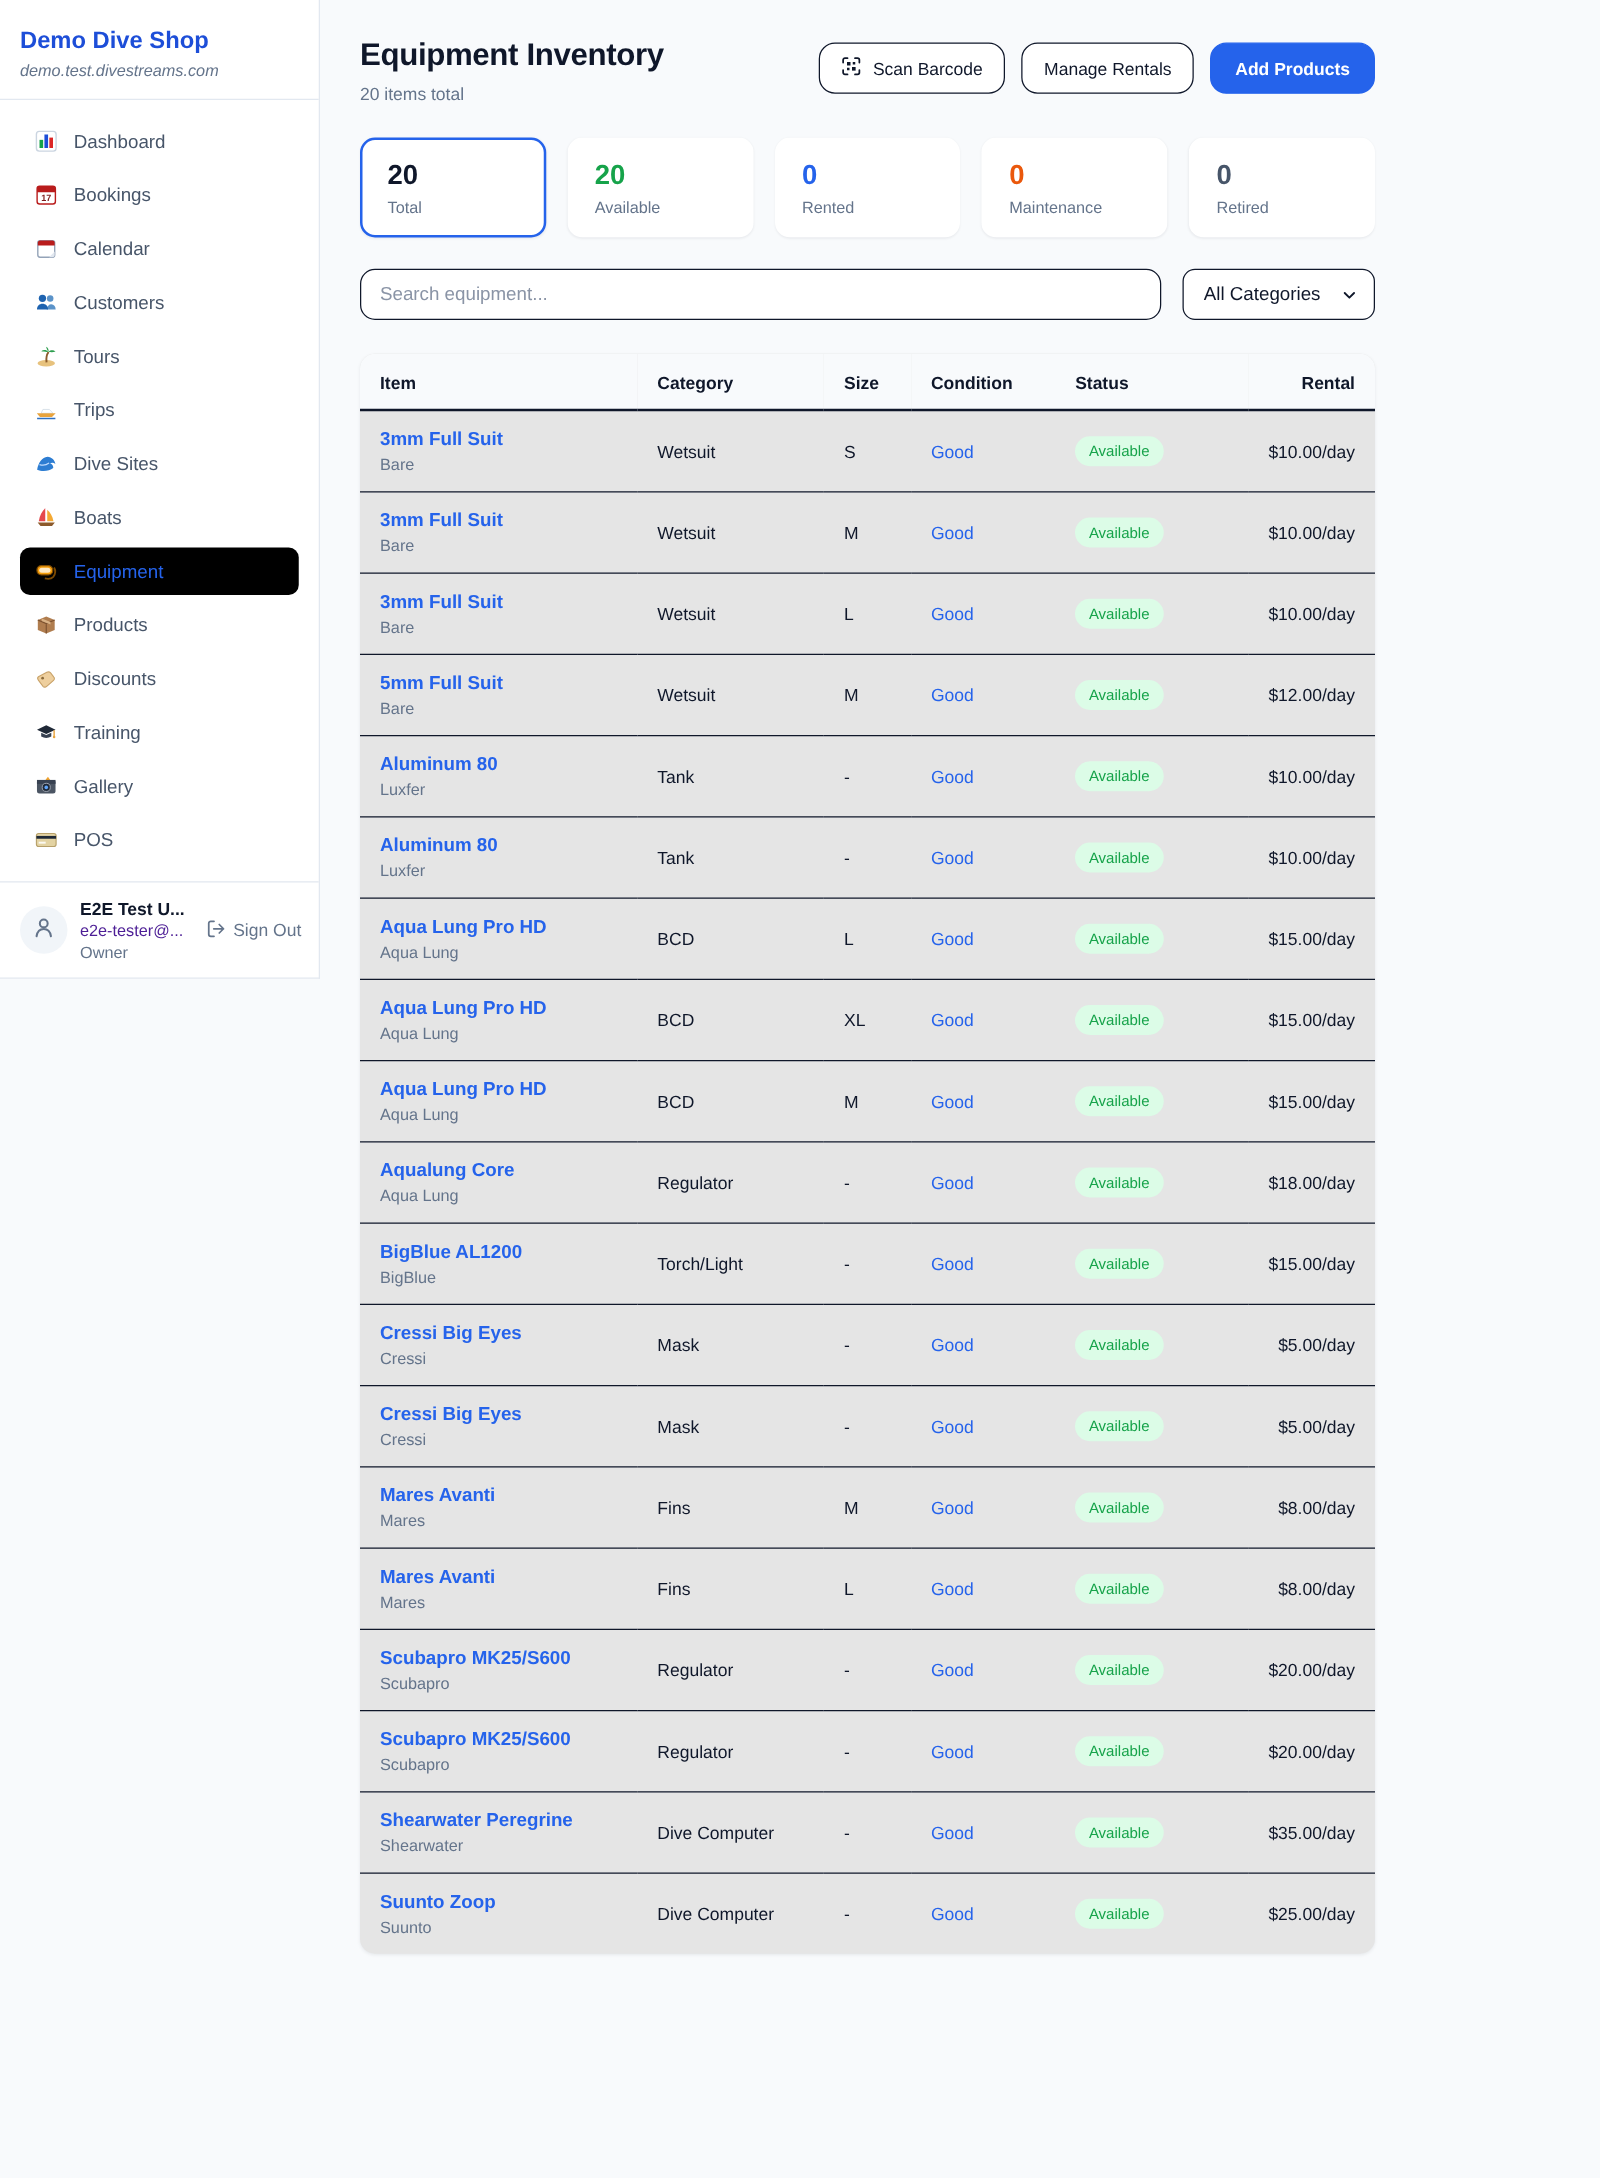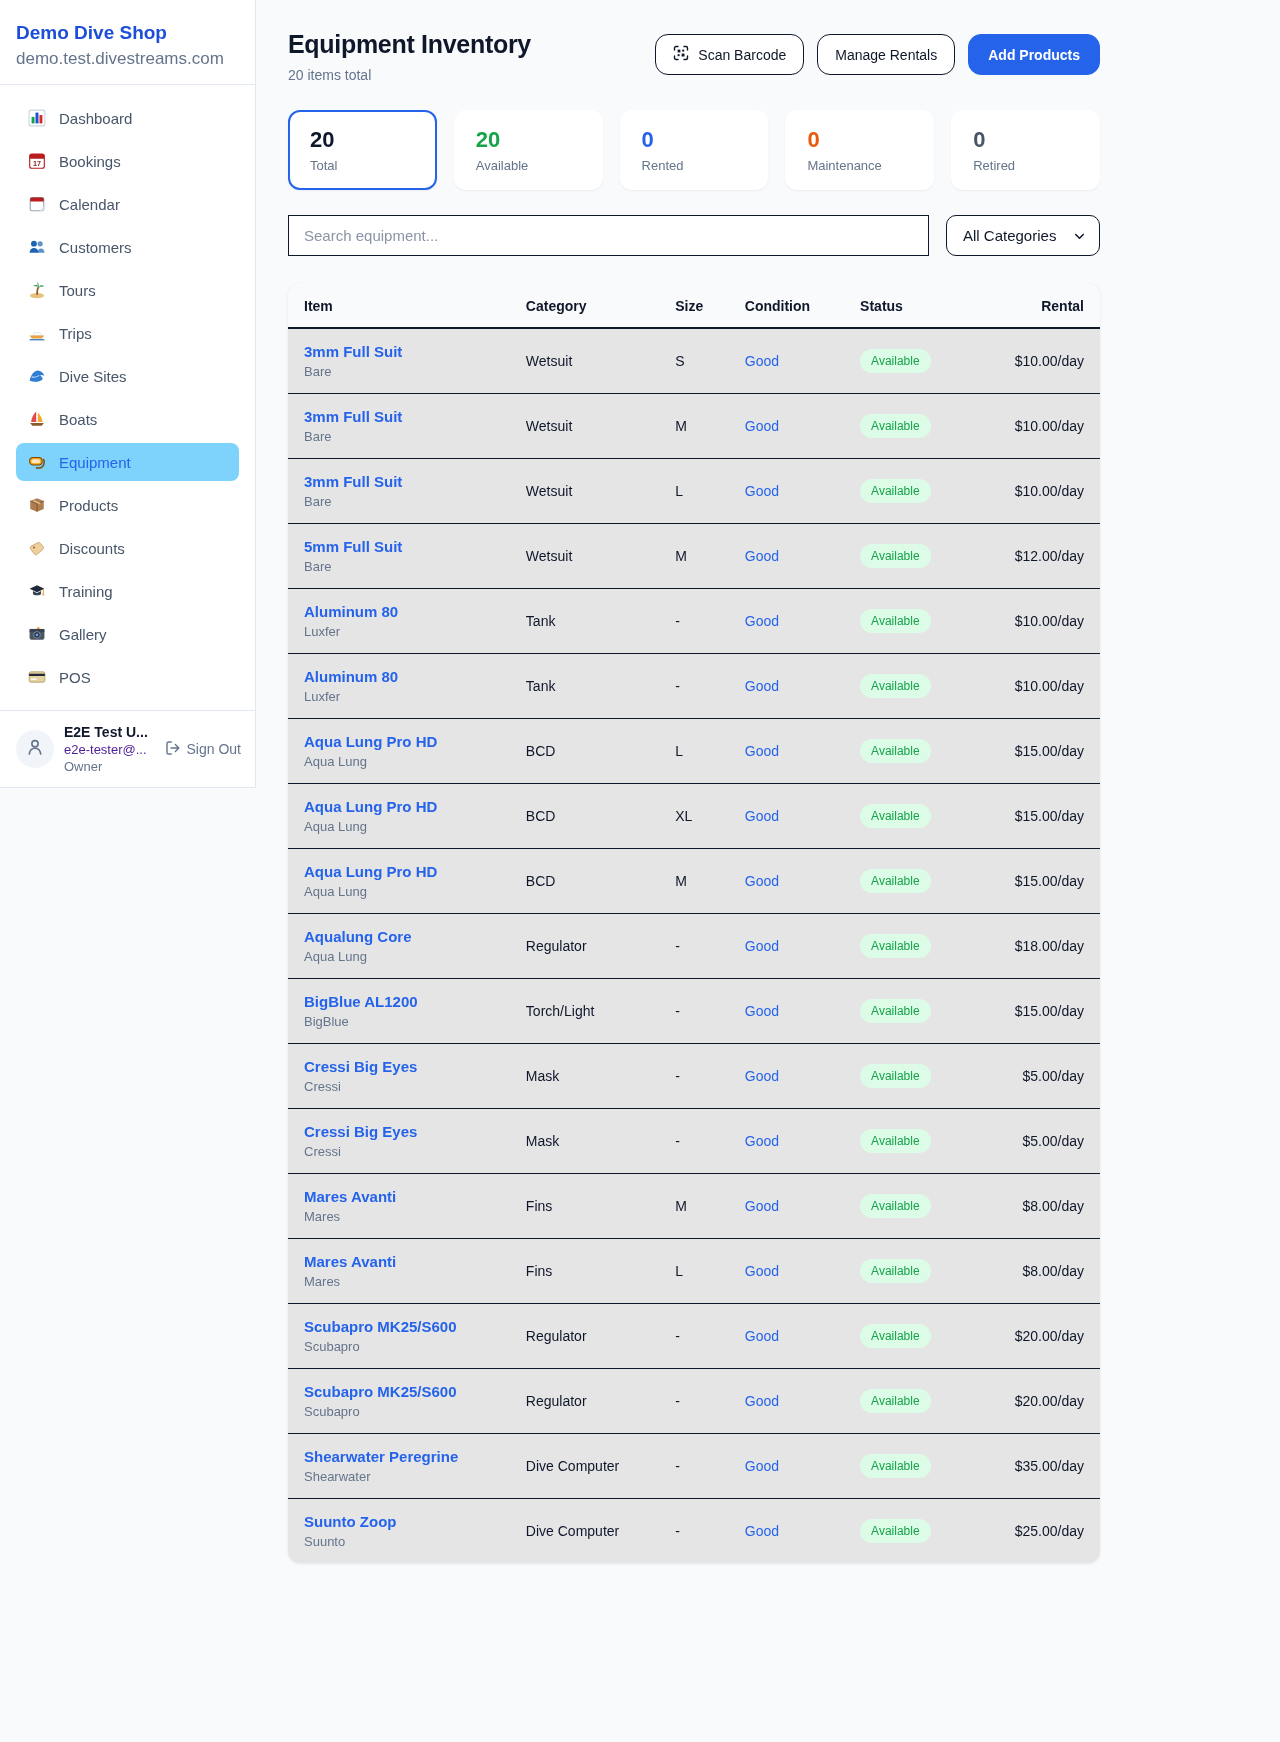--- a/index.html
+++ b/index.html
@@ -10,25 +10,25 @@
     font-family:"Liberation Sans","DejaVu Sans",sans-serif;
     color:#0f172a;
   }
   .app { display:flex; width:1132px; min-height:1742px; align-items:flex-start; }
 
   
   .left-col { width:256px; flex-shrink:0; }
   .sidebar-card { background:#fff; border-right:1px solid #e2e8f0; border-bottom:1px solid #e2e8f0; }
   .brand-block { padding:22px 20px 15px 16px; border-bottom:1px solid #e2e8f0; }
   .brand-title { font-size:19px; font-weight:700; color:#1d4ed8; }
-  .brand-domain { font-size:17px; color:#64748b; margin-top:5px; }
+  .brand-domain { font-size:13px; color:#64748b; margin-top:5px;font-style:italic; }
   .nav { padding:14px 16px; display:flex; flex-direction:column; gap:5px; }
   .nav-item { display:flex; align-items:center; gap:13px; padding:10px 12px; border-radius:8px;
               font-size:15px; color:#475569; cursor:pointer; }
-  .nav-item.active { background:#7dd3fc; color:#2563eb; }
+  .nav-item.active { background:#000000; color:#2563eb; }
   .nav-icon { width:18px; height:18px; display:inline-flex; }
   .nav-icon svg { width:18px; height:18px; }
 
   .user-section { border-top:1px solid #e2e8f0; padding:13px 14px 13px 16px; display:flex; align-items:center; gap:10px; }
   .avatar { width:38px; height:38px; border-radius:50%; background:#f1f5f9; display:flex;
             align-items:center; justify-content:center; flex-shrink:0; }
   .avatar svg { width:20px; height:20px; }
   .user-info { min-width:0; }
   .user-name { font-size:14px; font-weight:700; white-space:nowrap; }
   .user-email { font-size:13px; color:#4c1d95; margin-top:2px; white-space:nowrap; }
@@ -50,21 +50,21 @@
   .btn.primary { background:#2563eb; border-color:#2563eb; color:#fff; font-weight:600; padding:10px 19px; }
 
   .stats-row { display:flex; gap:17px; margin-top:27px; }
   .stat-card { flex:1; background:#fff; border:2px solid transparent; border-radius:12px;
                padding:15px 20px; box-shadow:0 1px 2px rgba(15,23,42,.06); cursor:pointer; }
   .stat-card.selected { border-color:#2563eb; }
   .stat-value { font-size:22px; font-weight:700; }
   .stat-label { font-size:13px; color:#64748b; margin-top:5px; }
 
   .filters-row { display:flex; gap:17px; margin-top:25px; }
-  .search-input { flex:1; border:1px solid #0f172a; border-radius:0; padding:1px 15px;
+  .search-input { flex:1; border:1px solid #0f172a; border-radius:12px; padding:1px 15px;
                   font-size:15px; font-family:inherit; background:#fff; color:#0f172a; }
   .search-input::placeholder { color:#8a94a6; }
   .select-wrap { position:relative; }
   .category-select { appearance:none; -webkit-appearance:none; border:1px solid #0f172a;
                      border-radius:10px; background:#fff; padding:11px 42px 11px 16px;
                      font-size:15px; font-family:inherit; color:#0f172a; cursor:pointer; }
   .select-chevron { position:absolute; right:13px; top:50%; transform:translateY(-50%);
                     pointer-events:none; width:15px; height:15px; display:flex; }
   .select-chevron svg { width:15px; height:15px; }
 

